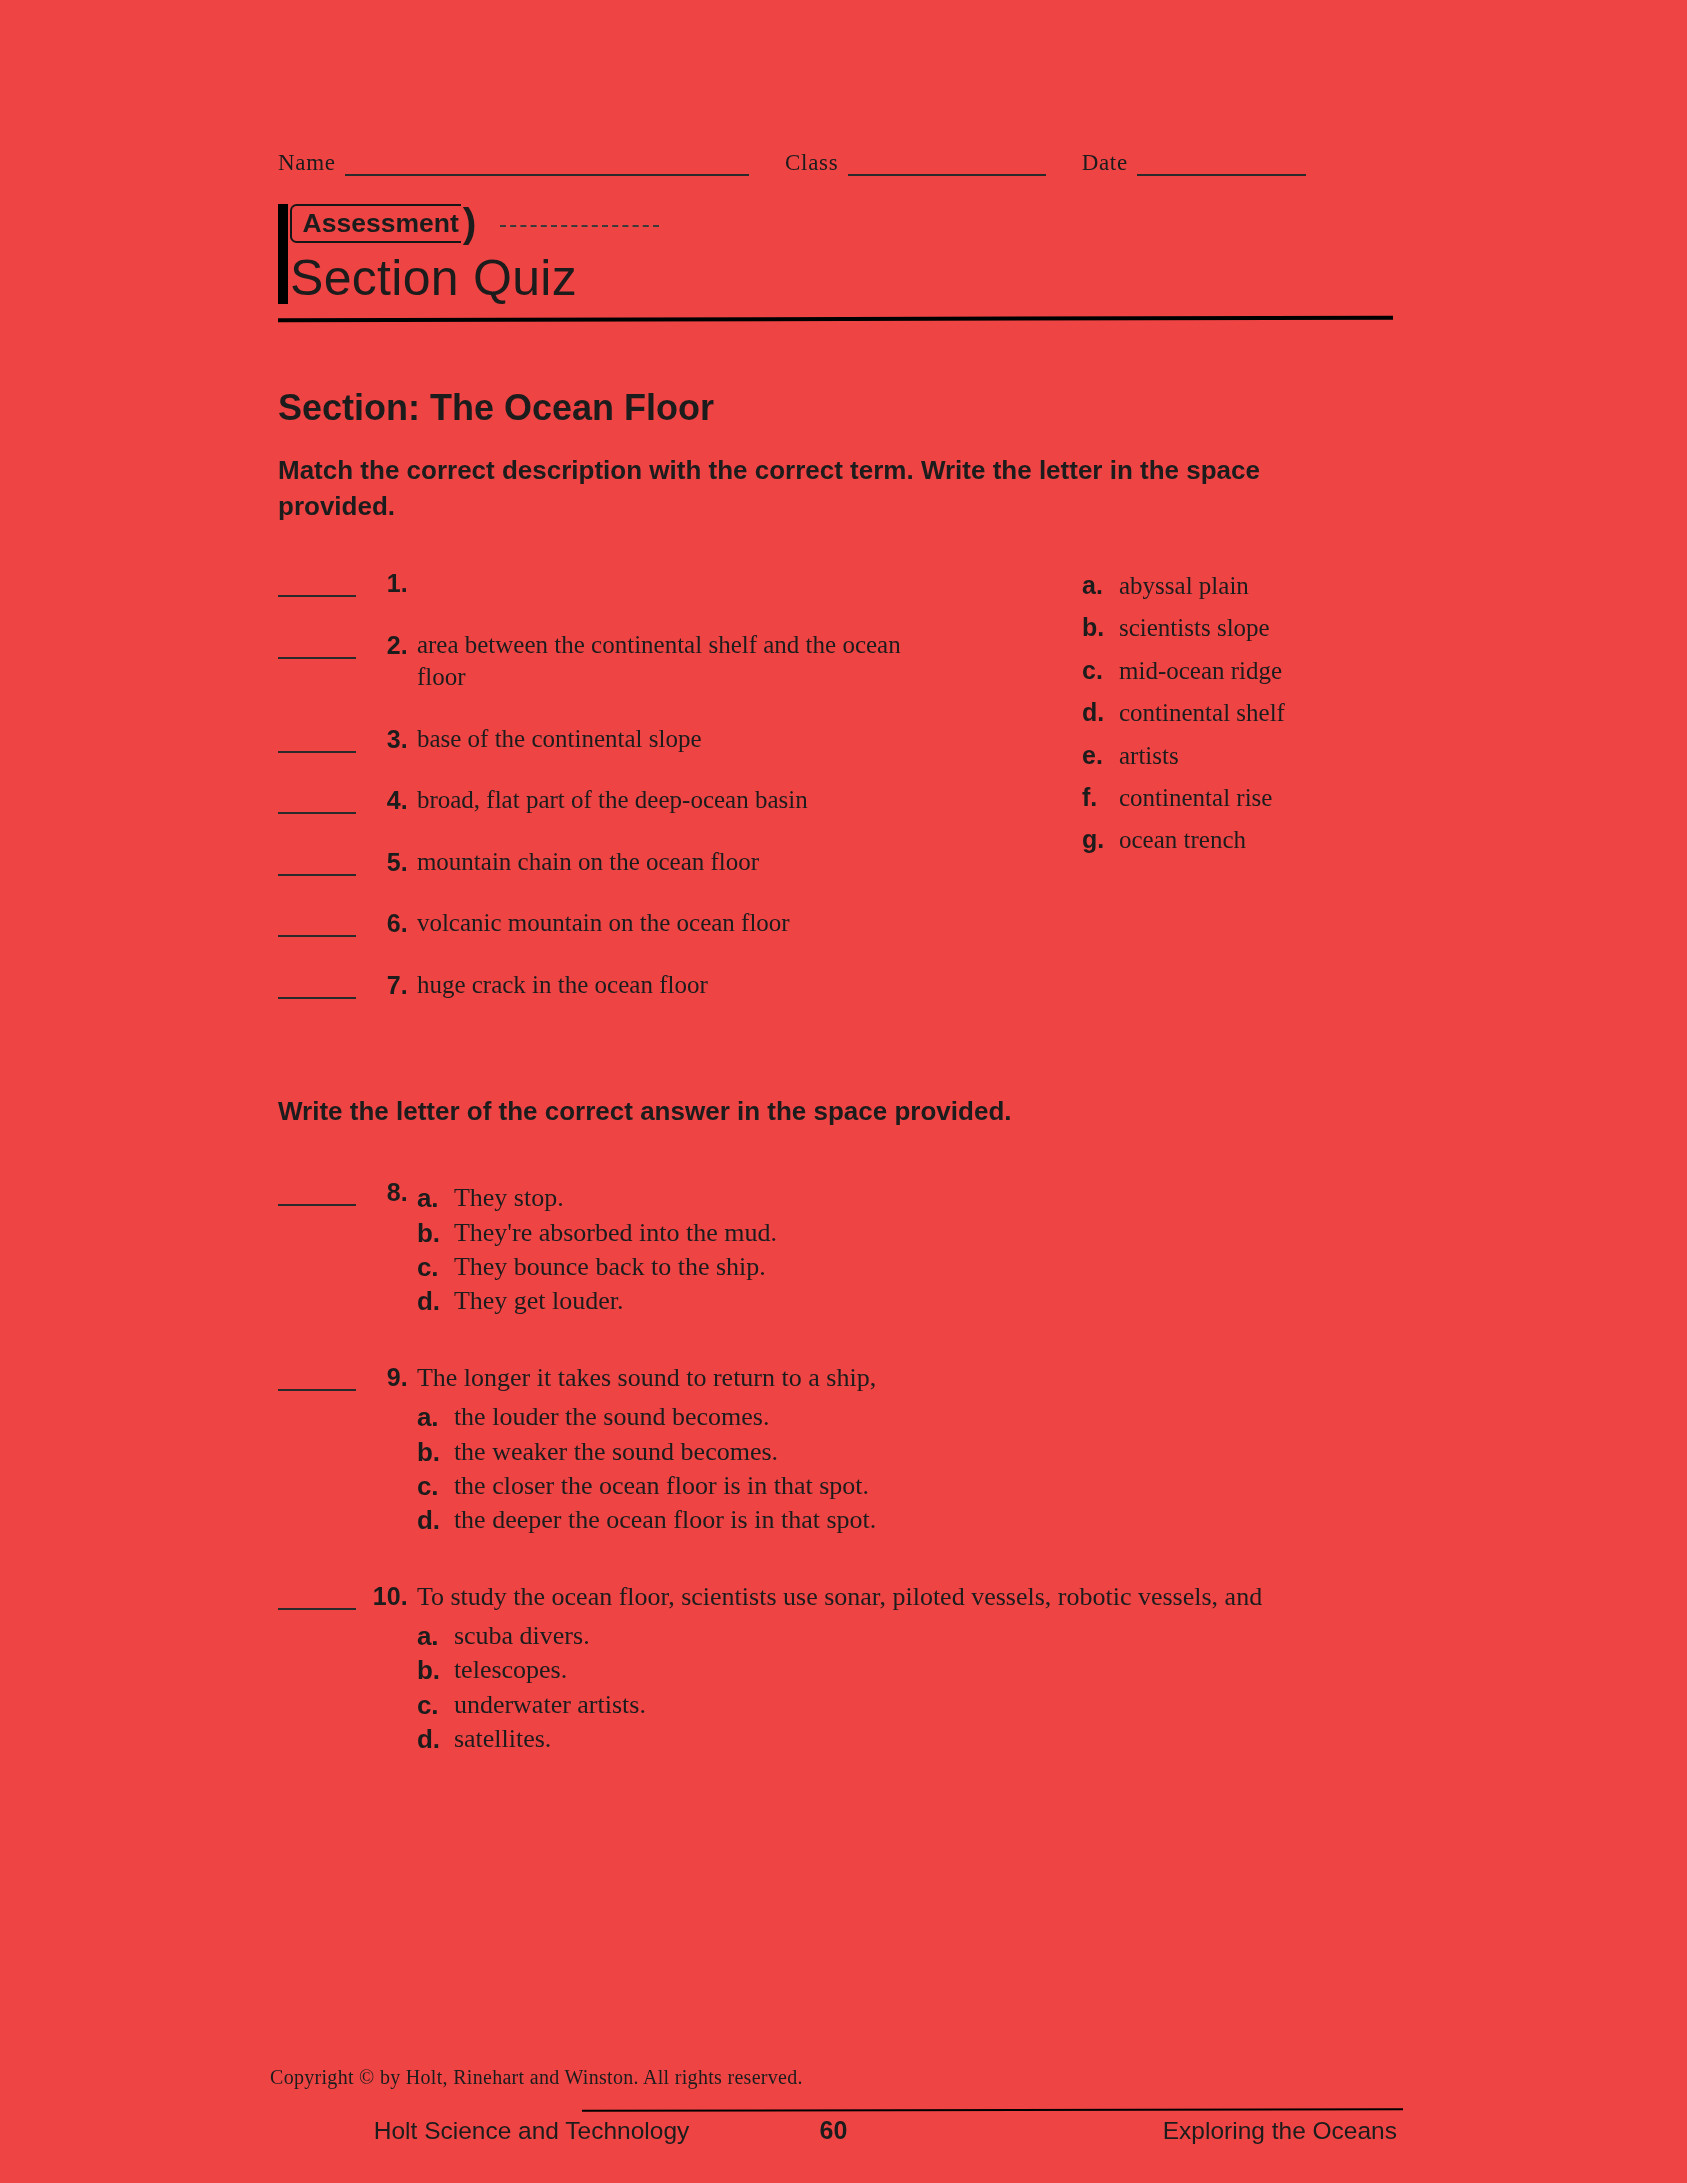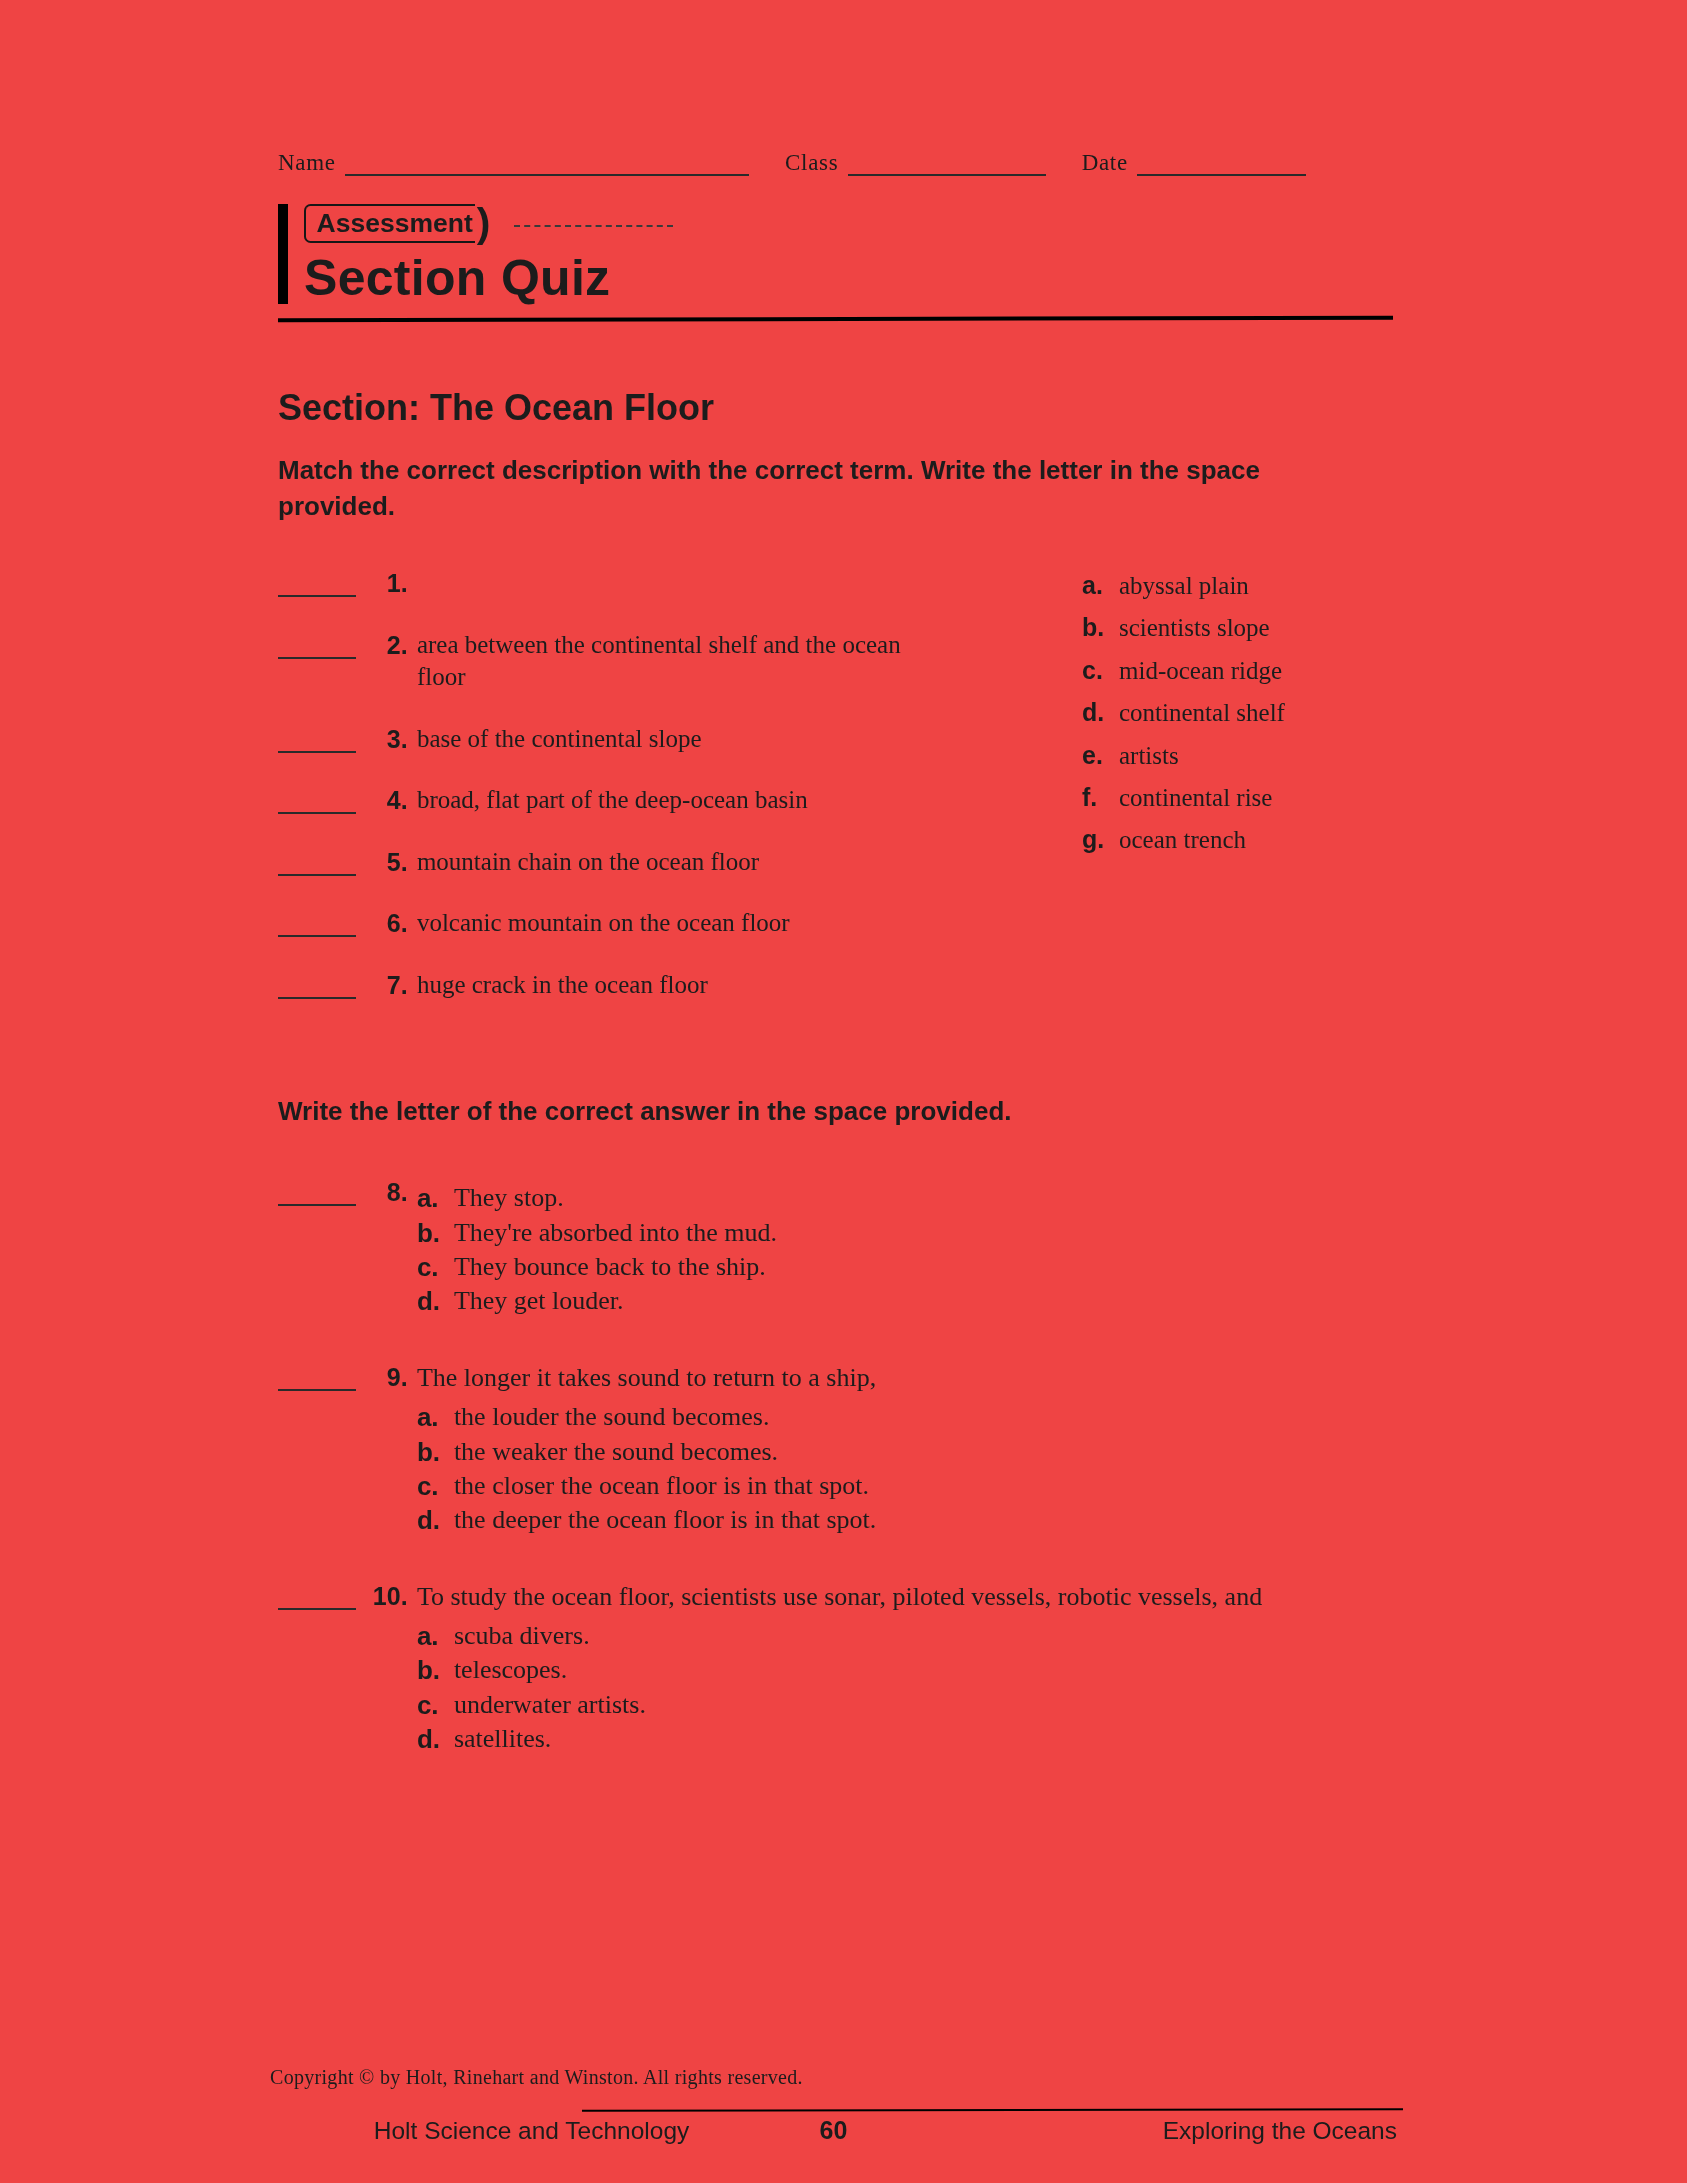--- a/index.html
+++ b/index.html
@@ -33,21 +33,21 @@
   .id-label { white-space: nowrap; padding-right: 9.3px; }
   .id-line  { border-bottom: 2px solid #2a2a2a; height: 25px; }
   .line-name  { width: 404px; margin-right: 36px; }
   .line-class { width: 198px; margin-right: 36px; }
   .line-date  { width: 169px; }
 
   
   .title-block {
     margin-top: 28px;
     border-left: 10px solid #000;
-    padding-left: 16px;
+    padding-left: 2px;
   }
   .badge { display: inline-flex; align-items: center; }
   .badge-box {
     font-family: "Liberation Sans", sans-serif;
     font-size: 26.5px;
     font-weight: bold;
     border: 2px solid #161616;
     border-right: none;
     border-radius: 6.6px 0 0 6.6px;
     padding: 4px 2.6px 4px 10.6px;
@@ -62,21 +62,21 @@
   }
   .badge-dashes {
     width: 159px;
     border-bottom: 2.6px dashed #3a3a3a;
     height: 5.3px;
     margin-left: 24px;
   }
   .main-title {
     font-family: "Liberation Sans", sans-serif;
     font-size: 50px;
-    font-weight: bold;
+    font-weight: normal;
     line-height: 1.05;
     margin-top: 9.3px;
     letter-spacing: 0.3px;
   }
   .title-rule {
     border-bottom: 4px solid #000;
     margin-top: 13.2px;
     transform: rotate(-0.12deg);
   }
 

